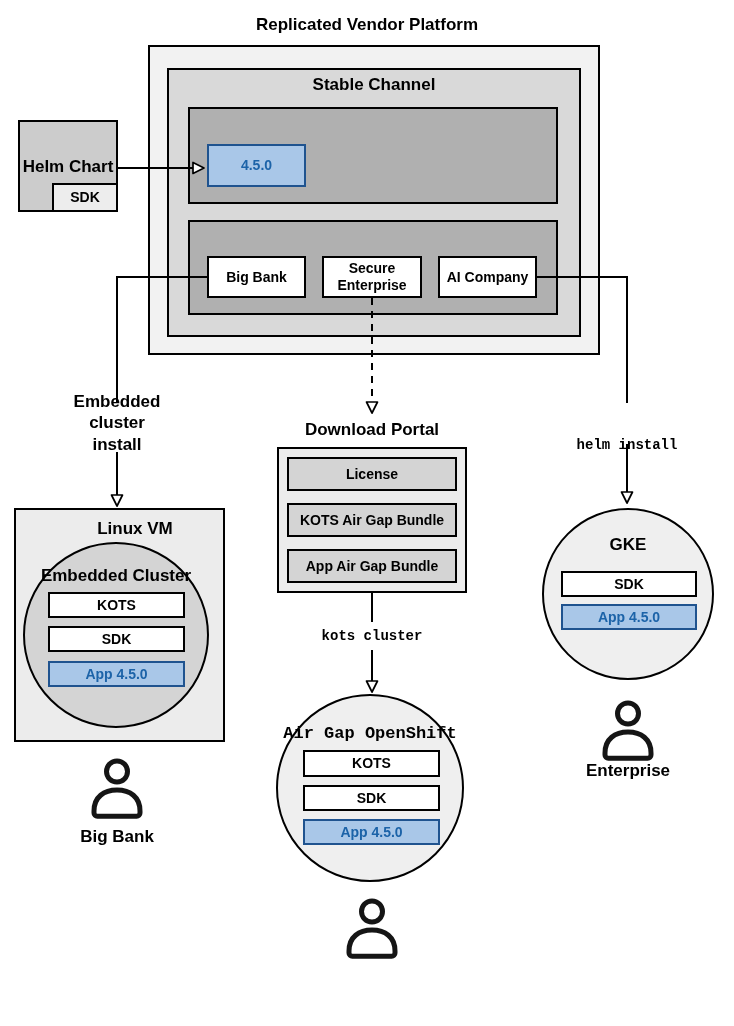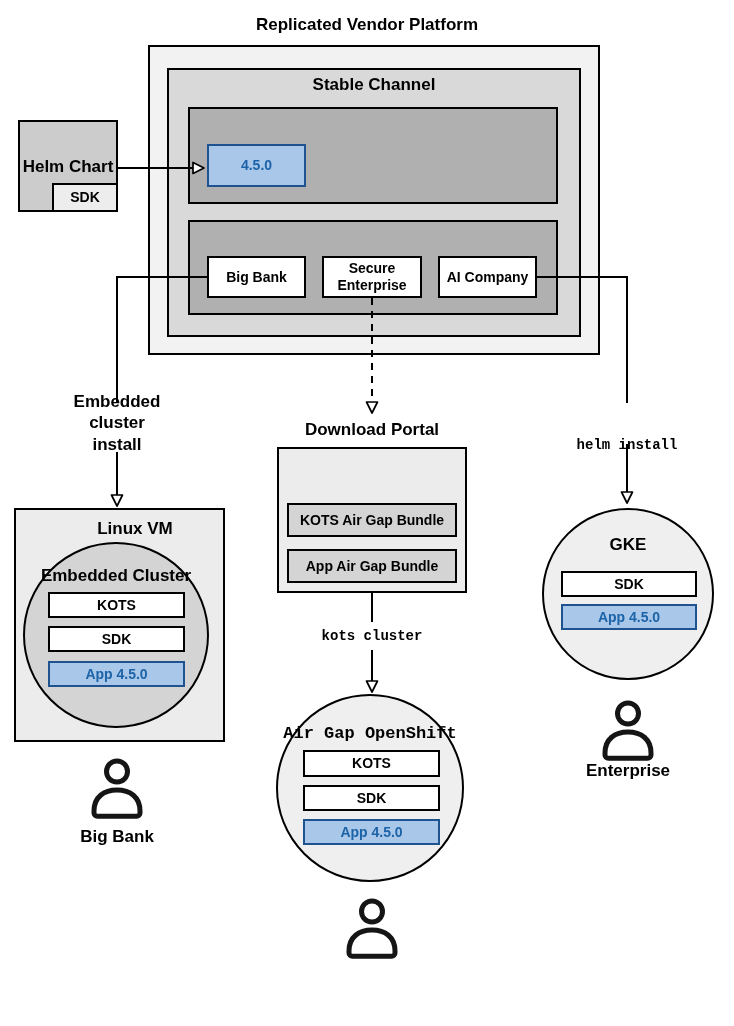--- a/index.html
+++ b/index.html
@@ -59,20 +59,21 @@
   <div class="chip" style="left:48px;top:626px;width:137px;height:26px;">SDK</div>
   <div class="chip blue" style="left:48px;top:661px;width:137px;height:26px;">App 4.5.0</div>
   <svg class="person" style="left:89px;top:758px;" width="56" height="62" viewBox="0 0 56 62">
     <circle cx="28" cy="13.5" r="10.5" fill="none" stroke="#151515" stroke-width="5"></circle>
     <path d="M5 55 v-2 c0 -14 10 -21 23 -21 c13 0 23 7 23 21 v2 c0 1.8 -1.5 3.3 -3.3 3.3 h-39.4 c-1.8 0 -3.3 -1.5 -3.3 -3.3 z" fill="none" stroke="#151515" stroke-width="5" stroke-linejoin="round"></path>
   </svg>
   <div class="lbl" style="left:47px;top:829px;width:140px;height:16px;">Big Bank</div>
 
   <div class="lbl" style="left:302px;top:422px;width:140px;height:16px;">Download Portal</div>
   <div class="frame f-light" style="left:277px;top:447px;width:190px;height:146px;"></div>
+  <div class="chip f-mid" style="left:287px;top:457px;width:170px;height:34px;background:#d4d4d4;">License</div>
   <div class="chip f-mid" style="left:287px;top:503px;width:170px;height:34px;background:#d4d4d4;">KOTS Air Gap Bundle</div>
   <div class="chip f-mid" style="left:287px;top:549px;width:170px;height:34px;background:#d4d4d4;">App Air Gap Bundle</div>
   <div class="lbl mono" style="left:302px;top:629px;width:140px;height:16px;">kots cluster</div>
   <div class="circle c-light" style="left:276px;top:694px;width:188px;height:188px;"></div>
   <div class="lbl" style="left:276px;top:726px;width:188px;height:16px;font-family:Liberation Mono, monospace;">Air Gap OpenShift</div>
   <div class="chip" style="left:303px;top:750px;width:137px;height:27px;">KOTS</div>
   <div class="chip" style="left:303px;top:785px;width:137px;height:26px;">SDK</div>
   <div class="chip blue" style="left:303px;top:819px;width:137px;height:26px;">App 4.5.0</div>
   <svg class="person" style="left:344px;top:898px;" width="56" height="62" viewBox="0 0 56 62">
     <circle cx="28" cy="13.5" r="10.5" fill="none" stroke="#151515" stroke-width="5"></circle>

